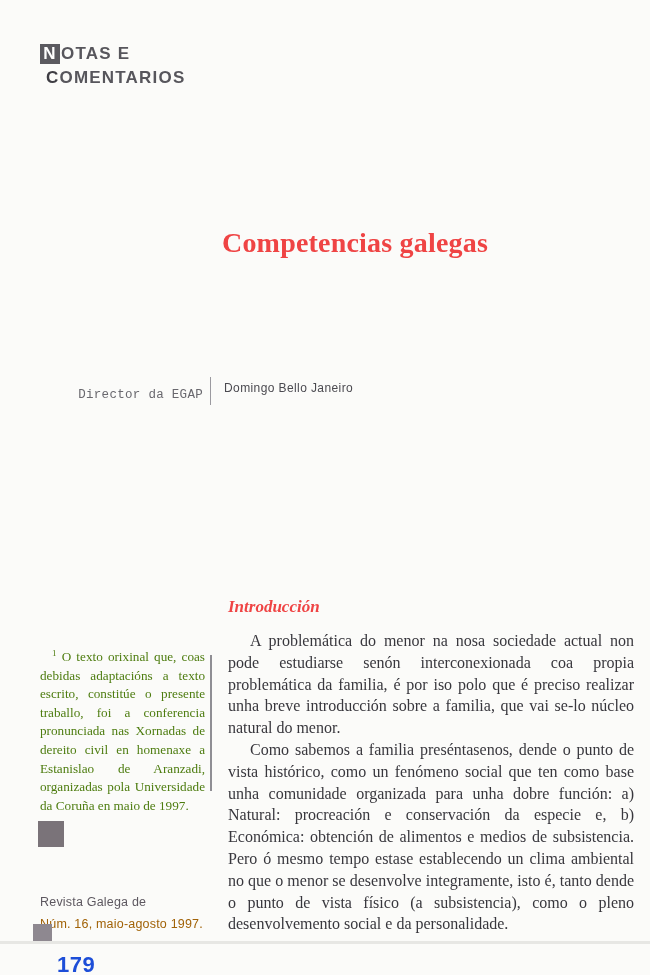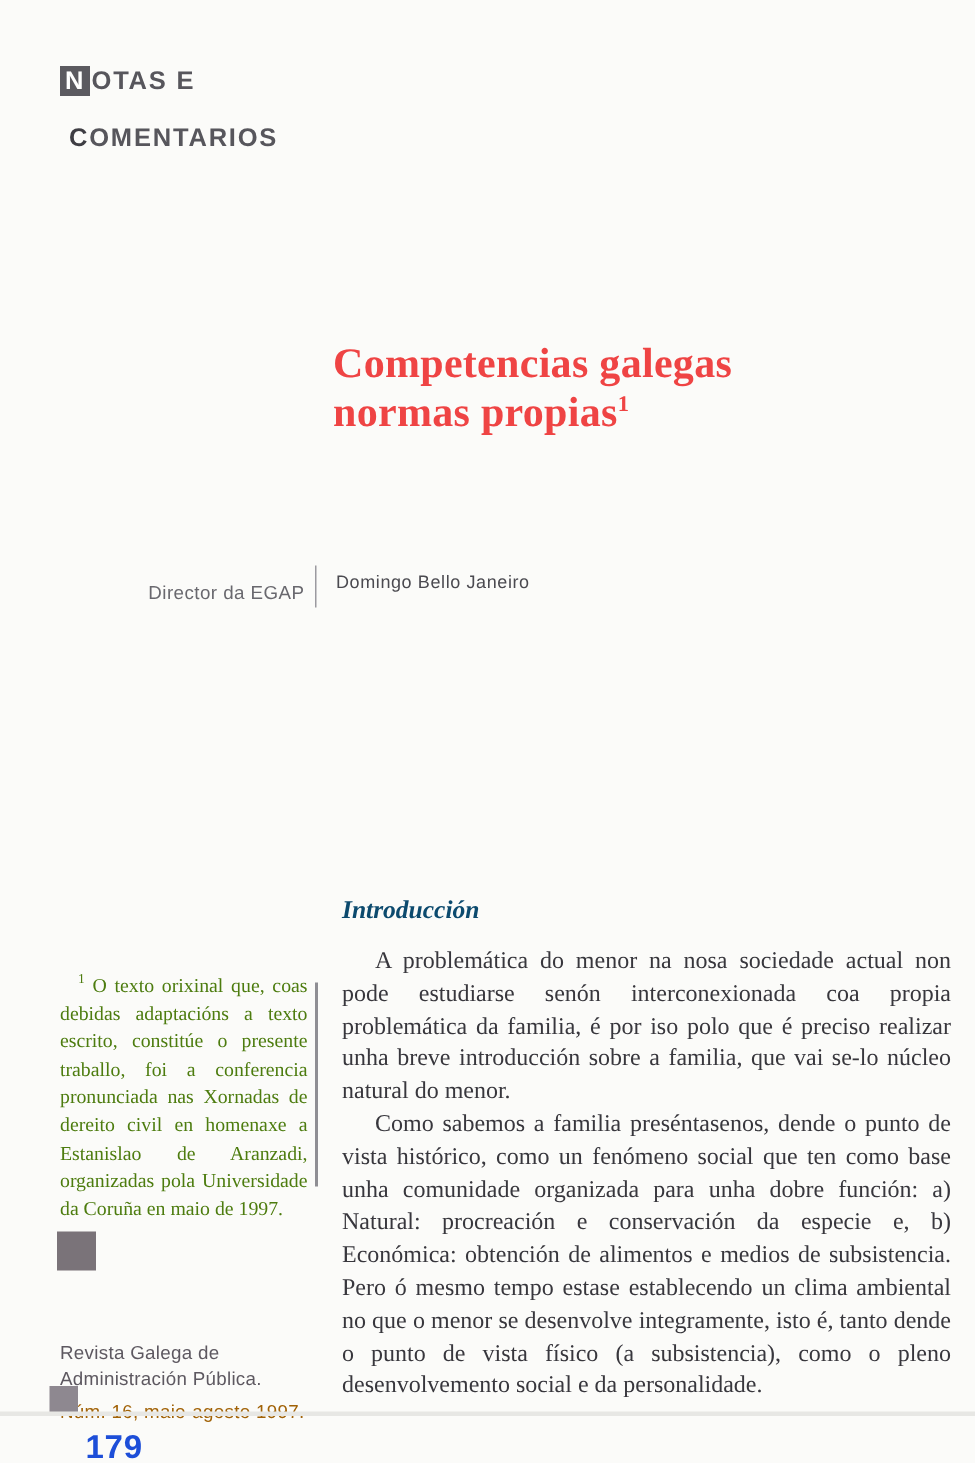--- a/index.html
+++ b/index.html
@@ -10,46 +10,46 @@
     color:#3a393f;
     overflow:hidden;
   }
   .page{position:relative;width:650px;height:975px;background:#fbfbf9;}
 
   
   .header{position:absolute;left:40px;top:44px;
     font-family:"Liberation Sans","DejaVu Sans",sans-serif;
     font-weight:bold;color:#57565c;}
   .header-line{font-size:17px;letter-spacing:1.2px;line-height:20px;}
-  .header-line.line2{margin-top:18px;padding-left:6px;}
+  .header-line.line2{margin-top:4px;padding-left:6px;}
   .initial-box{display:inline-block;width:20px;height:20px;background:#5b5a60;
     color:#ffffff;text-align:center;line-height:20px;margin-right:1px;}
   .initial-c{color:#3e3d43;}
 
   
   .title{position:absolute;left:222px;top:226px;
     font-family:"Liberation Serif","DejaVu Serif",serif;
     font-weight:600;font-size:28px;line-height:33px;color:#ef4444;
     letter-spacing:0.2px;}
   .title sup{font-size:15px;line-height:0;}
 
   
   .byline-role{position:absolute;left:40px;top:388px;width:163px;
-    text-align:right;font-family:Liberation Sans, sans-serif;
+    text-align:right;font-family:Liberation Mono, monospace;
     font-size:12.5px;color:#69686e;letter-spacing:0.3px;}
   .byline-sep{position:absolute;left:210px;top:377px;width:1px;height:28px;
     background:#9b9aa0;}
   .byline-author{position:absolute;left:224px;top:381px;
     font-family:"Liberation Sans","DejaVu Sans",sans-serif;
     font-size:12px;color:#4b4a50;letter-spacing:0.4px;}
 
   
   .main-col{position:absolute;left:228px;top:597px;width:406px;}
   .section-heading{font-style:italic;font-weight:bold;font-size:17px;
-    margin:0 0 13px 0;color:#0c4a6e;}
+    margin:0 0 13px 0;color:#ef4444;}
   .main-col p{margin:0;font-size:16px;line-height:21.8px;
     text-align:justify;text-indent:22px;color:#38373d;}
 
   
   .footnote{position:absolute;left:40px;top:648px;width:165px;
     font-size:13.2px;line-height:18.6px;text-align:justify;
     text-indent:12px;color:#4d7c0f;margin:0;}
   .footnote sup{font-size:9px;line-height:0;}
   .margin-rule{position:absolute;left:210px;top:655px;width:1.5px;height:136px;
     background:#8f8e94;}
@@ -80,40 +80,38 @@
     <div class="header-line">
       <span class="initial-box"><span>N</span></span><span>OTAS E</span>
     </div>
     <div class="header-line line2">
       <span class="initial-c">C</span><span>OMENTARIOS</span>
     </div>
   </div>
 
   <div class="title">
     <div>Competencias galegas</div>
-    <div><span>normas propias</span><sup>1</sup></div>
   </div>
 
   <div class="byline-role">Director da EGAP</div>
   <div class="byline-sep"></div>
   <div class="byline-author">Domingo Bello Janeiro</div>
 
   <p class="footnote"><sup>1</sup> <span>O texto orixinal que, coas debidas adaptacións a texto escrito, constitúe o presente traballo, foi a conferencia pronunciada nas Xornadas de dereito civil en homenaxe a Estanislao de Aranzadi, organizadas pola Universidade da Coruña en maio de 1997.</span></p>
   <div class="margin-rule"></div>
 
   <div class="main-col">
     <h2 class="section-heading">Introducción</h2>
     <p>A problemática do menor na nosa sociedade actual non pode estudiarse senón interconexionada coa propia problemática da familia, é por iso polo que é preciso realizar unha breve introducción sobre a familia, que vai se-lo núcleo natural do menor.</p>
     <p>Como sabemos a familia preséntasenos, dende o punto de vista histórico, como un fenómeno social que ten como base unha comunidade organizada para unha dobre función: a) Natural: procreación e conservación da especie e, b) Económica: obtención de alimentos e medios de subsistencia. Pero ó mesmo tempo estase establecendo un clima ambiental no que o menor se desenvolve integramente, isto é, tanto dende o punto de vista físico (a subsistencia), como o pleno desenvolvemento social e da personalidade.</p>
   </div>
 
   <div class="deco-square-1"></div>
   <div class="journal-block">
     <div>Revista Galega de</div>
-    <div>Administración Pública.</div>
     <div class="journal-issue">Núm. 16, maio-agosto 1997.</div>
   </div>
 
   <div class="footer-square"></div>
   <div class="page-number">179</div>
   <div class="bottom-rule"></div>
 
 </div>
 
 </body></html>

